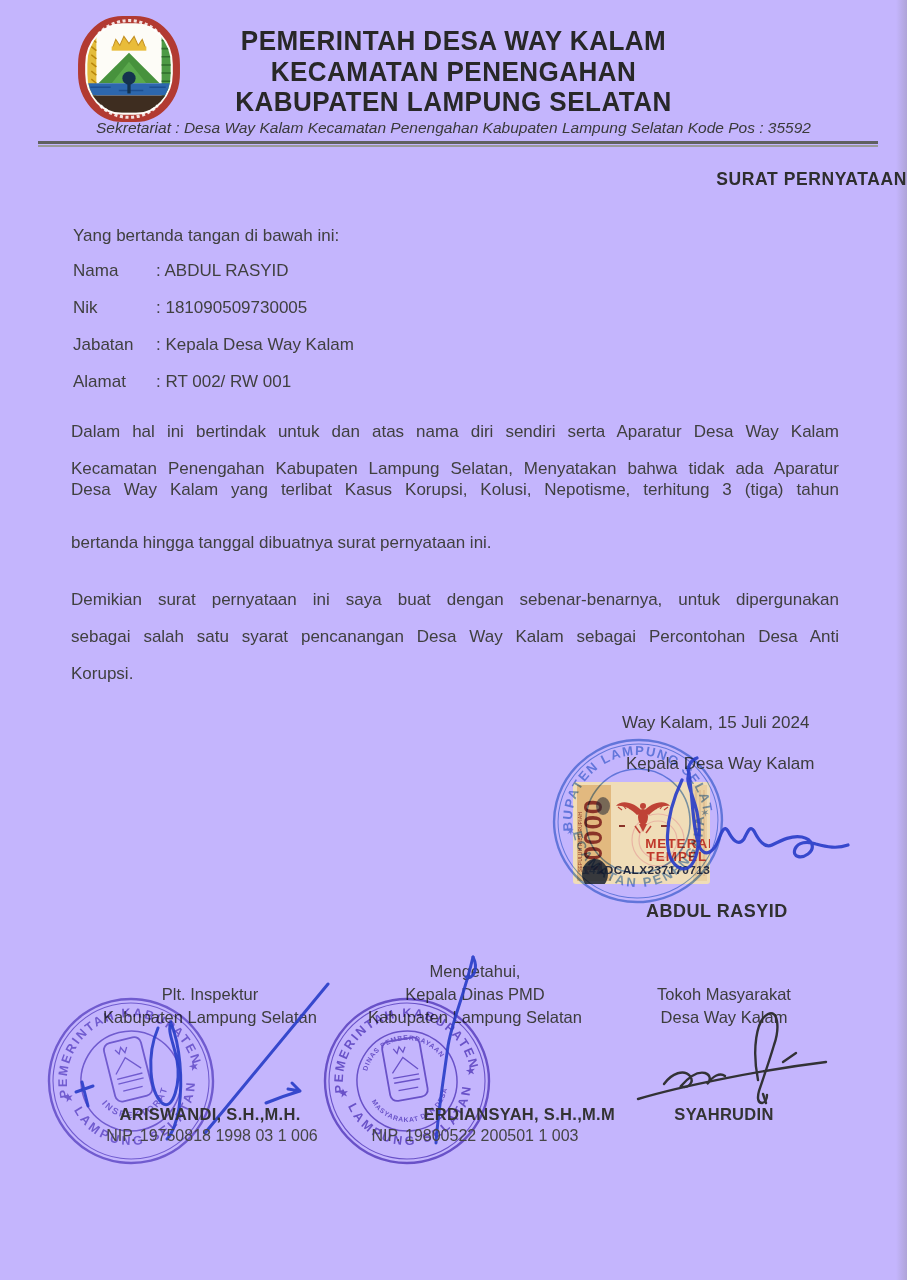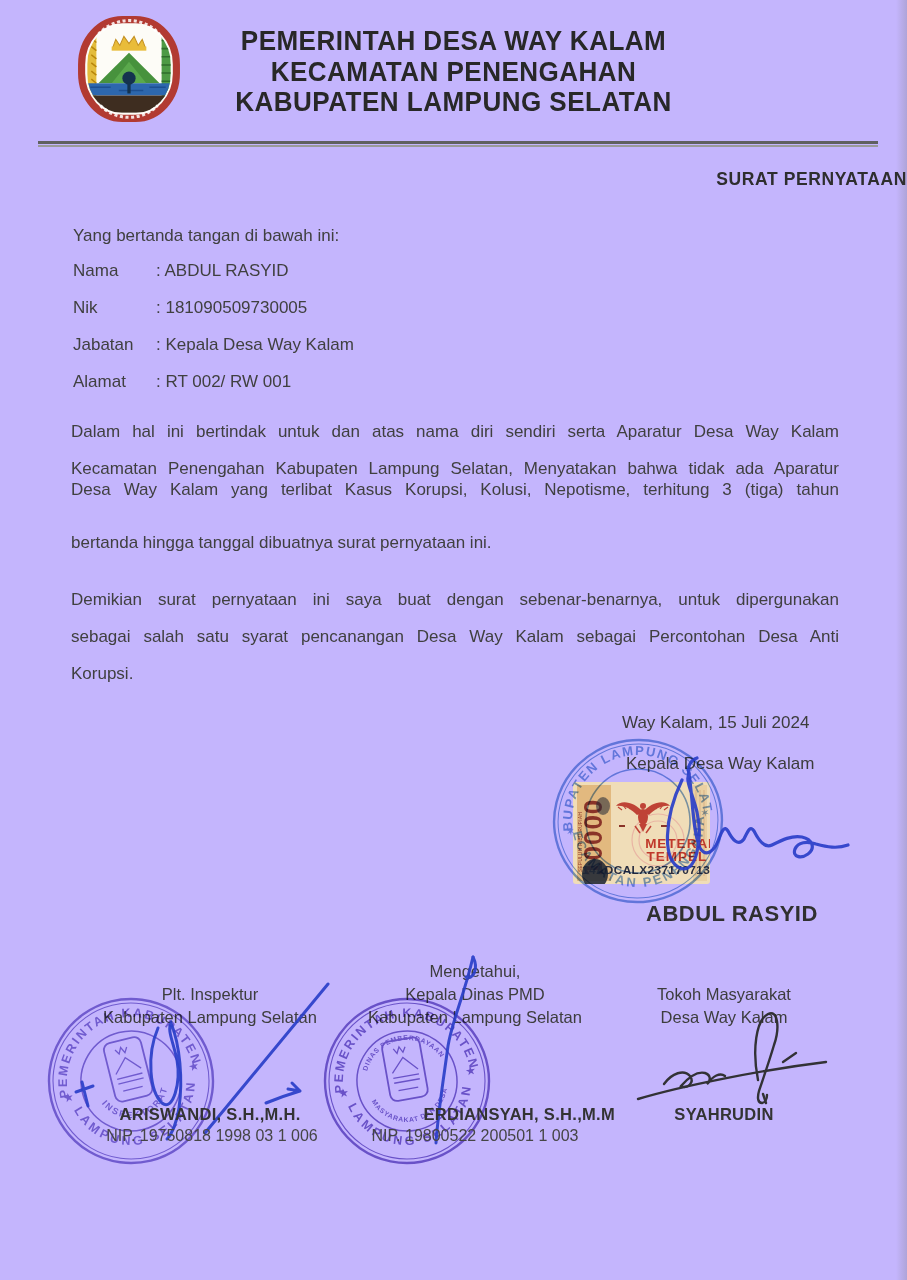--- a/index.html
+++ b/index.html
@@ -22,21 +22,21 @@
   
   .bodytxt{font-size:17px;color:#404040;}
   .intro{top:226px;left:73px;}
   .flabel{left:73px;}
   .fvalue{left:156px;}
   .jline{left:71px;width:768px;text-align:justify;text-align-last:justify;}
   .lline{left:71px;width:768px;}
   
   .pdate{top:713px;left:622px;font-size:17px;}
   .prole{top:754px;left:626px;font-size:17px;}
-  .bigname{top:901px;left:646px;font-size:22px;font-weight:bold;color:#303030;letter-spacing:.5px;}
+  .bigname{top:901px;left:646px;font-size:18px;font-weight:bold;color:#303030;letter-spacing:.5px;}
   
   .colline{font-size:16.5px;color:#3d3d3d;text-align:center;}
   .cname{font-size:16.5px;font-weight:bold;color:#333;text-align:center;letter-spacing:.3px;}
   .cnip{font-size:16px;color:#454545;text-align:center;}
   .stamp{mix-blend-mode:multiply;}
   .edge{top:0;right:0;width:11px;height:1280px;
     background:linear-gradient(to right,rgba(120,120,120,0),rgba(120,120,120,.28));}
   svg text{font-family:"Liberation Sans","DejaVu Sans",sans-serif;}
 </style>
 </head>
@@ -69,20 +69,21 @@
       <rect x="48.4" y="65" width="3.2" height="11" fill="#14324f"></rect>
       <rect x="9" y="78" width="82" height="17" fill="#3e2d20"></rect>
     </g>
     <path d="M20 18 A40 40 0 0 1 80 18" stroke="#ffffff" stroke-width="3" stroke-dasharray="3 2.5" fill="none" opacity=".85"></path>
     <path d="M22 88 A40 40 0 0 0 78 88" stroke="#ffffff" stroke-width="3" stroke-dasharray="3 2.5" fill="none" opacity=".85"></path>
   </svg>
 
   <div class="abs hline h1">PEMERINTAH DESA WAY KALAM</div>
   <div class="abs hline h2">KECAMATAN PENENGAHAN</div>
   <div class="abs hline h3">KABUPATEN LAMPUNG SELATAN</div>
+  <div class="abs sek">Sekretariat : Desa Way Kalam Kecamatan Penengahan Kabupaten Lampung Selatan Kode Pos : 35592</div>
   <div class="abs rule1"></div>
   <div class="abs rule2"></div>
 
   <div class="abs title">SURAT PERNYATAAN</div>
   <div class="abs bodytxt intro">Yang bertanda tangan di bawah ini:</div>
 
   <div class="abs bodytxt flabel" style="top:261px;">Nama</div>
   <div class="abs bodytxt fvalue" style="top:261px;">: ABDUL RASYID</div>
   <div class="abs bodytxt flabel" style="top:298px;">Nik</div>
   <div class="abs bodytxt fvalue" style="top:298px;">: 181090509730005</div>

